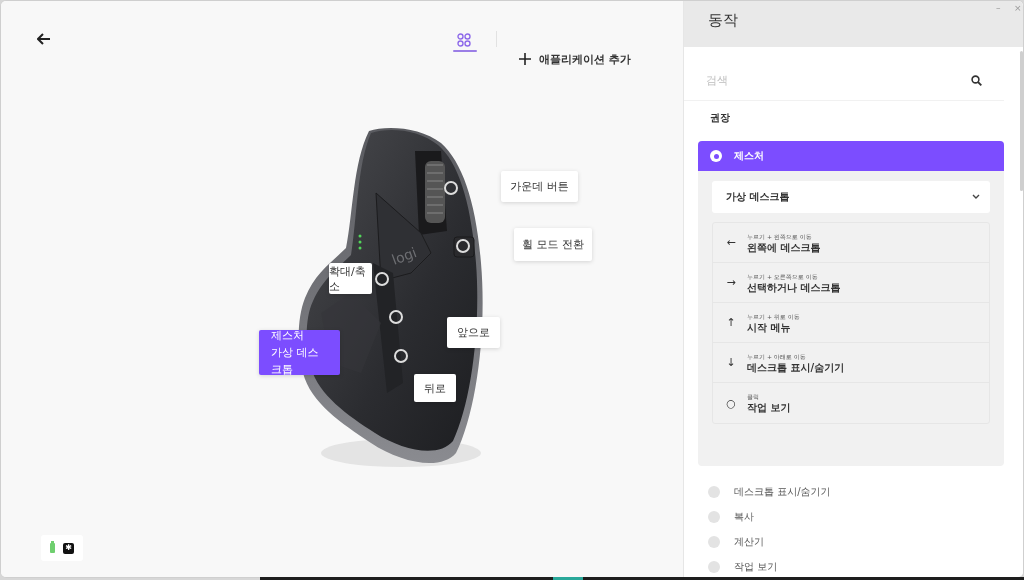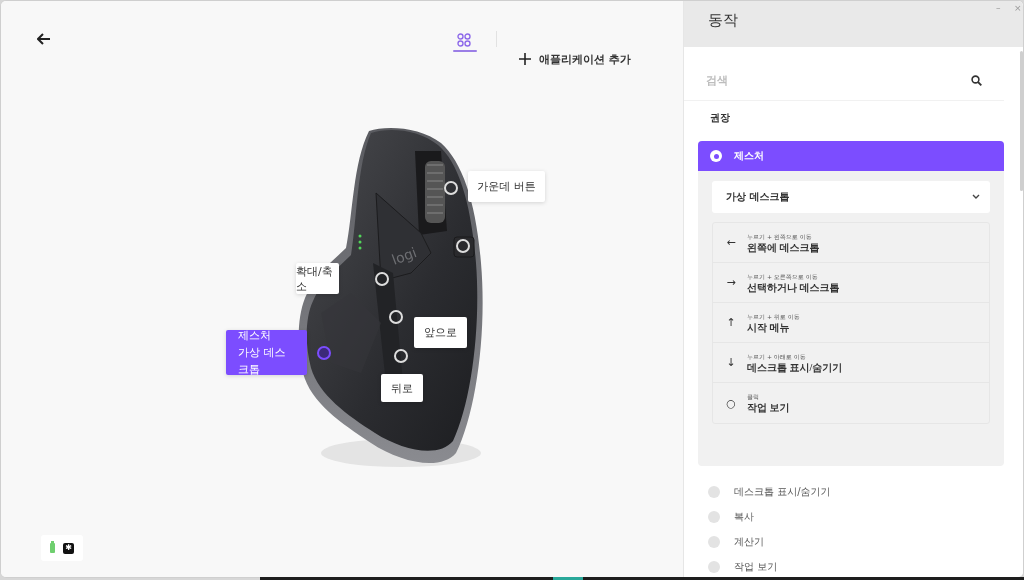--- a/index.html
+++ b/index.html
@@ -13,52 +13,52 @@
     .left { position: absolute; left: 0; top: 0; width: 682px; height: 578px; background: #f8f8f8; }
     .back-btn { position: absolute; left: 32px; top: 28px; width: 22px; height: 20px; display: flex; align-items: center; justify-content: center; cursor: pointer; }
     .apps-tab { position: absolute; left: 450px; top: 26px; width: 26px; height: 26px; display: flex; align-items: center; justify-content: center; cursor: pointer; }
     .apps-tab-underline { position: absolute; left: 452px; top: 49px; width: 24px; height: 2px; background: #9b7ee6; border-radius: 1px; }
     .hdr-divider { position: absolute; left: 495px; top: 30px; width: 1px; height: 16px; background: #e2e2e2; }
     .add-app { position: absolute; left: 518px; top: 28px; height: 20px; display: flex; align-items: center; gap: 8px; cursor: pointer; margin-top: 20px; }
     .add-app .lbl { font-size: 11px; font-weight: bold; color: #333; }
 
     
     .mouse-area { position: absolute; left: 290px; top: 122px; width: 210px; height: 355px; }
-    .callout { position: absolute; background: #fff; box-shadow: 0 1px 4px rgba(0,0,0,0.15); border-radius: 2px; font-size: 11px; color: #333; display: flex; align-items: center; justify-content: center; cursor: pointer; }
+    .callout { position: absolute; background: #fff; box-shadow: 0 1px 4px rgba(0,0,0,0.15); border-radius: 2px; font-size: 11px; color: #333; display: flex; align-items: center; justify-content: center; cursor: pointer; margin-left: 33px; }
     .callout.active { background: #7c4dff; color: #fff; flex-direction: column; align-items: flex-start; padding: 0 12px; line-height: 17px; }
     .ring { position: absolute; width: 14px; height: 14px; border: 2px solid #ddd; border-radius: 50%; cursor: pointer; }
     .ring.active { border-color: #7c4dff; background: #3c2a7a; }
 
     .status-box { position: absolute; left: 40px; top: 534px; width: 42px; height: 26px; background: #fff; border-radius: 3px; display: flex; align-items: center; justify-content: center; gap: 8px; }
     .battery { width: 5px; height: 10px; background: #6fcf6f; border-radius: 1px; position: relative; }
     .battery::before { content: ""; position: absolute; left: 1px; top: -2px; width: 3px; height: 2px; background: #6fcf6f; }
     .bt { width: 11px; height: 11px; background: #111; border-radius: 2px; display: flex; align-items: center; justify-content: center; color: #fff; font-size: 8px; line-height: 1; }
 
     
     .right { position: absolute; left: 682px; top: 0; width: 342px; height: 578px; background: #fff; border-left: 1px solid #e6e6e6; }
     .right-head { height: 46px; background: #e9e9e9; padding: 10px 0 0 24px; font-size: 15px; color: #333; position: relative; }
     .win-ctrl { position: absolute; top: 2px; font-size: 9px; color: #999; cursor: pointer; }
-    .search { position: absolute; left: 0; top: 60px; width: 320px; height: 40px; display: flex; align-items: center; justify-content: space-between; padding: 0 22px 0 22px; border-bottom: 1px solid #f1f1f1; font-weight: bold; }
+    .search { position: absolute; left: 0; top: 60px; width: 320px; height: 40px; display: flex; align-items: center; justify-content: space-between; padding: 0 22px 0 22px; border-bottom: 1px solid #f1f1f1; }
     .search .ph { font-size: 11px; color: #bdbdbd; }
     .section-label { position: absolute; left: 26px; top: 110px; font-size: 10px; font-weight: bold; color: #333; }
     .scrollbar { position: absolute; left: 336px; top: 50px; width: 3px; height: 140px; background: #cfcfcf; border-radius: 2px; cursor: pointer; }
 
     .card { position: absolute; left: 14px; top: 140px; width: 306px; height: 325px; background: #f1f1f1; border-radius: 4px; overflow: hidden; }
     .card-head { height: 30px; background: #7c4dff; display: flex; align-items: center; padding-left: 12px; gap: 12px; color: #fff; font-size: 10px; font-weight: bold; cursor: pointer; }
     .radio-on { width: 12px; height: 12px; border-radius: 50%; background: #fff; display: flex; align-items: center; justify-content: center; }
     .radio-on::after { content: ""; width: 5px; height: 5px; border-radius: 50%; background: #7c4dff; }
     .card-desc { margin: 14px 0 0 14px; font-size: 11px; color: #444; }
     .preset-select { margin: 10px 0 0 14px; width: 278px; height: 32px; background: #fff; border-radius: 3px; display: flex; align-items: center; justify-content: space-between; padding: 0 10px 0 14px; font-size: 10px; font-weight: bold; color: #333; cursor: pointer; }
     .gesture-list { margin: 9px 0 0 14px; width: 278px; border: 1px solid #e6e6e6; border-radius: 3px; }
     .g-item { height: 40px; display: flex; align-items: center; border-bottom: 1px solid #e6e6e6; padding-left: 12px; cursor: pointer; }
     .g-item:last-child { border-bottom: none; }
     .g-icon { width: 12px; font-size: 11px; color: #333; text-align: center; margin-right: 10px; }
     .g-text { display: flex; flex-direction: column; }
     .g-hint { font-size: 6px; color: #555; line-height: 9px; }
-    .g-label { font-size: 10px; color: #333; font-weight: bold; line-height: 13px; font-family: Liberation Serif, serif; }
+    .g-label { font-size: 10px; color: #333; font-weight: bold; line-height: 13px; }
 
     .other-list { position: absolute; left: 24px; top: 478px; }
     .o-item { height: 25px; display: flex; align-items: center; gap: 14px; cursor: pointer; }
     .radio-off { width: 12px; height: 12px; border-radius: 50%; background: #e3e3e3; }
     .o-label { font-size: 10px; color: #555; }
   </style>
 </head>
 <body>
 
 <div class="window">
@@ -118,20 +118,23 @@
     <div class="ring" style="left:443px;top:180px;"></div>
     <div class="ring" style="left:455px;top:238px;"></div>
     <div class="ring" style="left:374px;top:271px;"></div>
     <div class="ring" style="left:388px;top:309px;"></div>
     <div class="ring" style="left:393px;top:348px;"></div>
     <div class="ring active" style="left:316px;top:345px;"></div>
 
     <div class="callout" style="left:467px;top:170px;width:77px;height:31px;">
       <span>가운데 버튼</span>
     </div>
+    <div class="callout" style="left:480px;top:227px;width:78px;height:33px;">
+      <span>휠 모드 전환</span>
+    </div>
     <div class="callout" style="left:295px;top:262px;width:43px;height:31px;">
       <span>확대/축소</span>
     </div>
     <div class="callout" style="left:413px;top:316px;width:53px;height:31px;">
       <span>앞으로</span>
     </div>
     <div class="callout" style="left:380px;top:373px;width:42px;height:28px;">
       <span>뒤로</span>
     </div>
     <div class="callout active" style="left:225px;top:329px;width:81px;height:45px;justify-content:center;">

